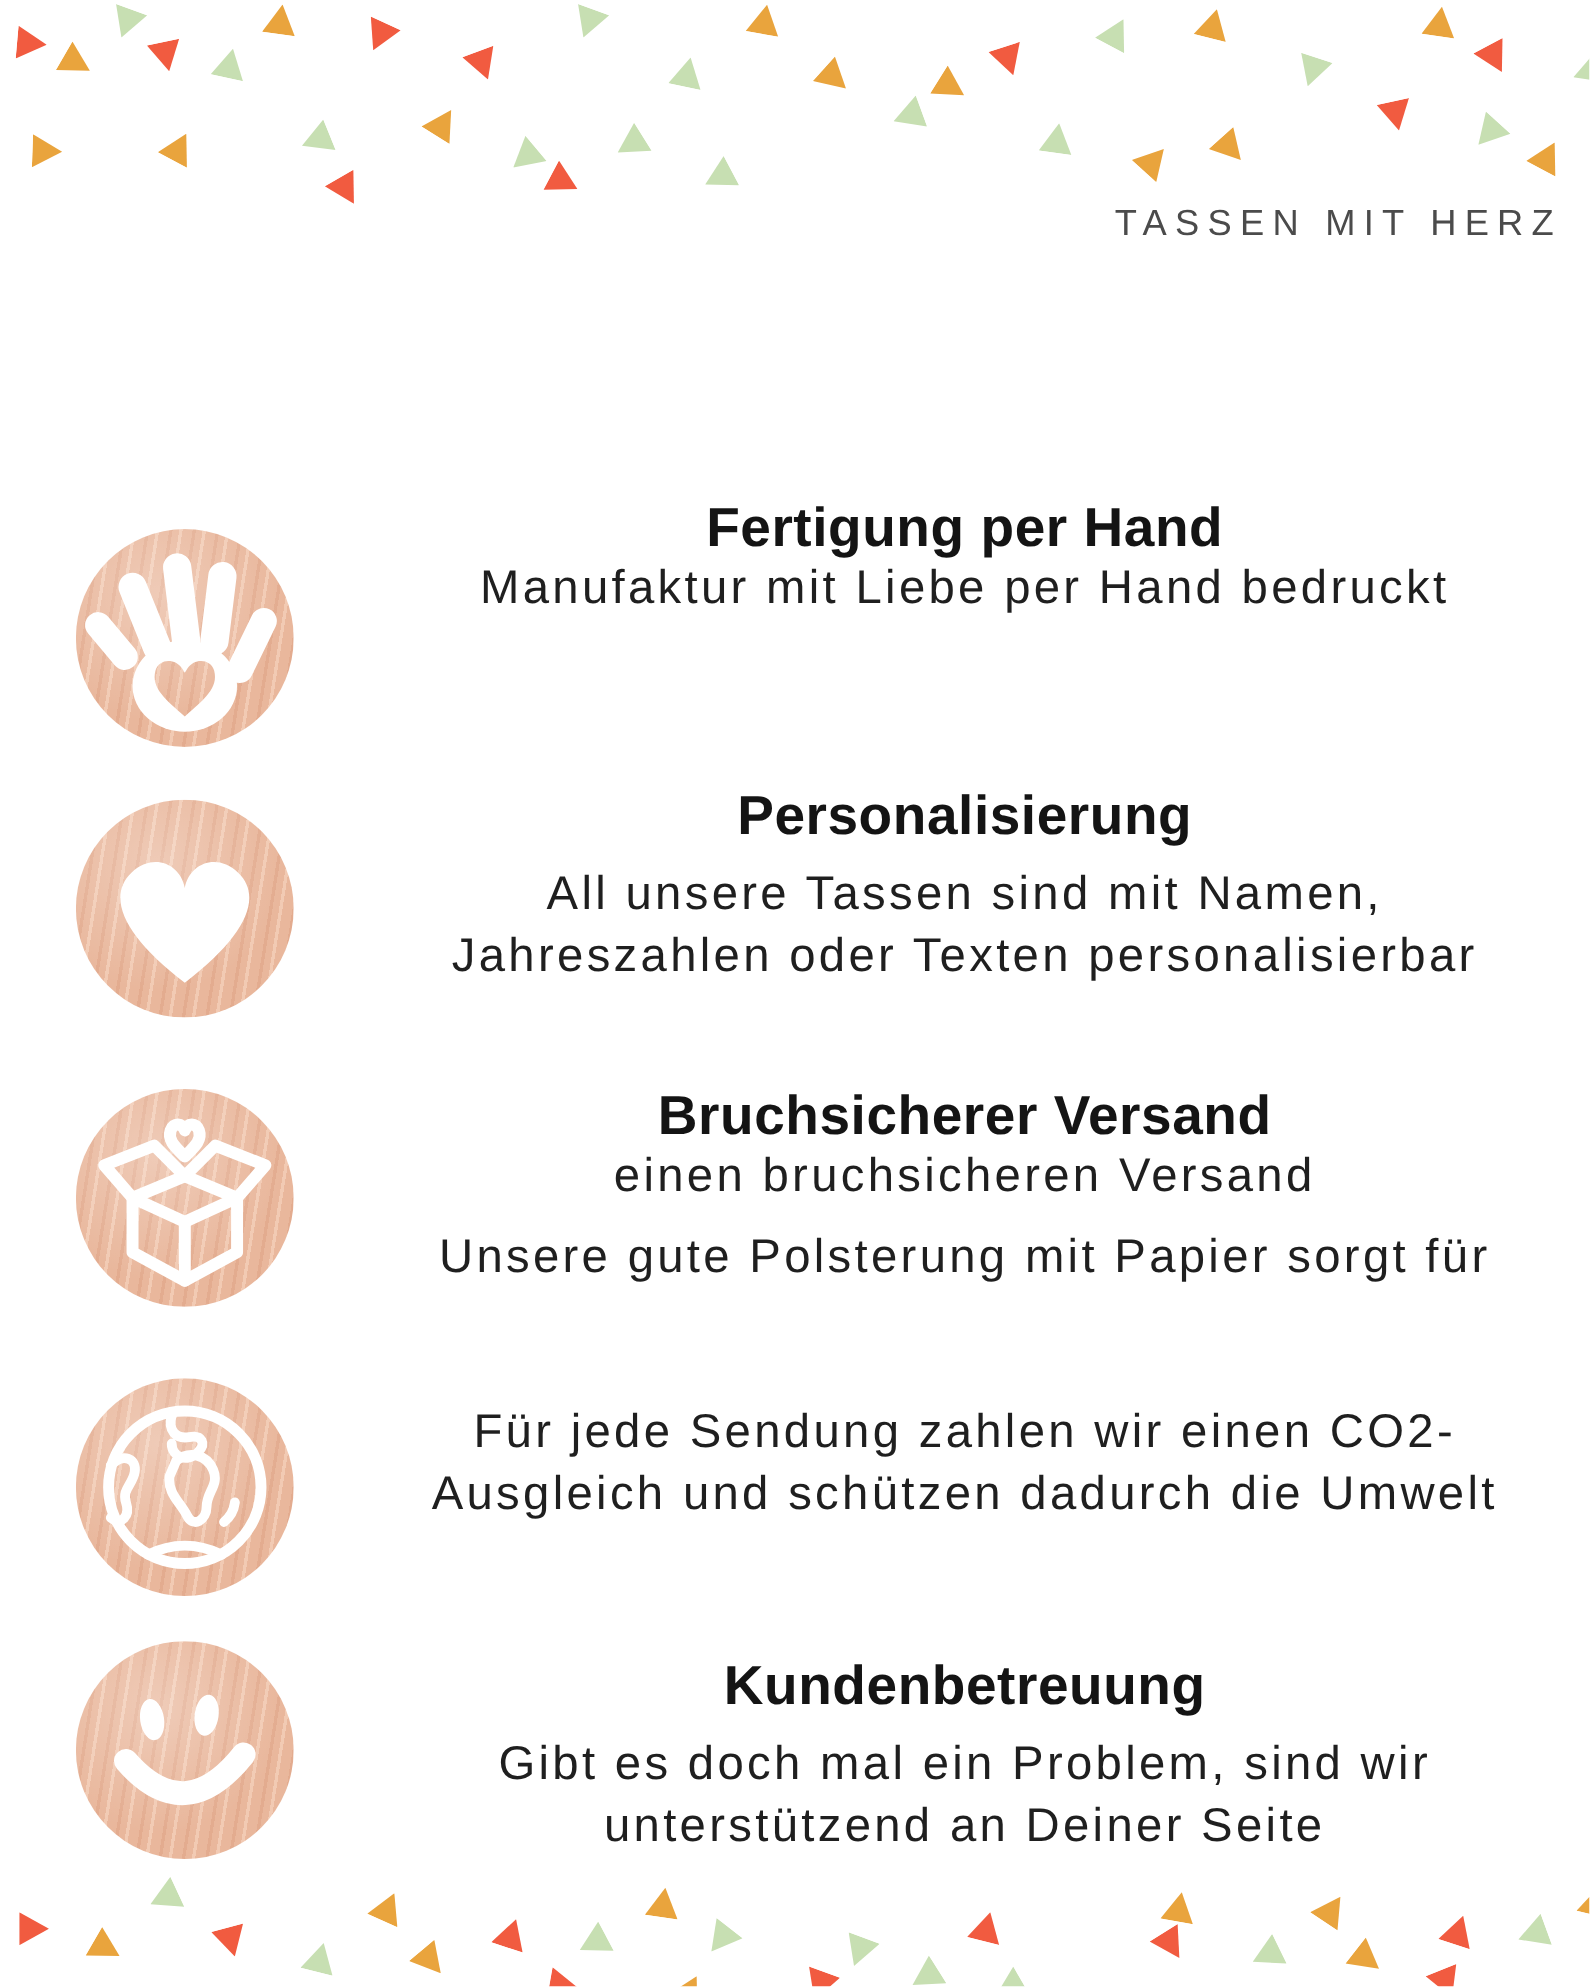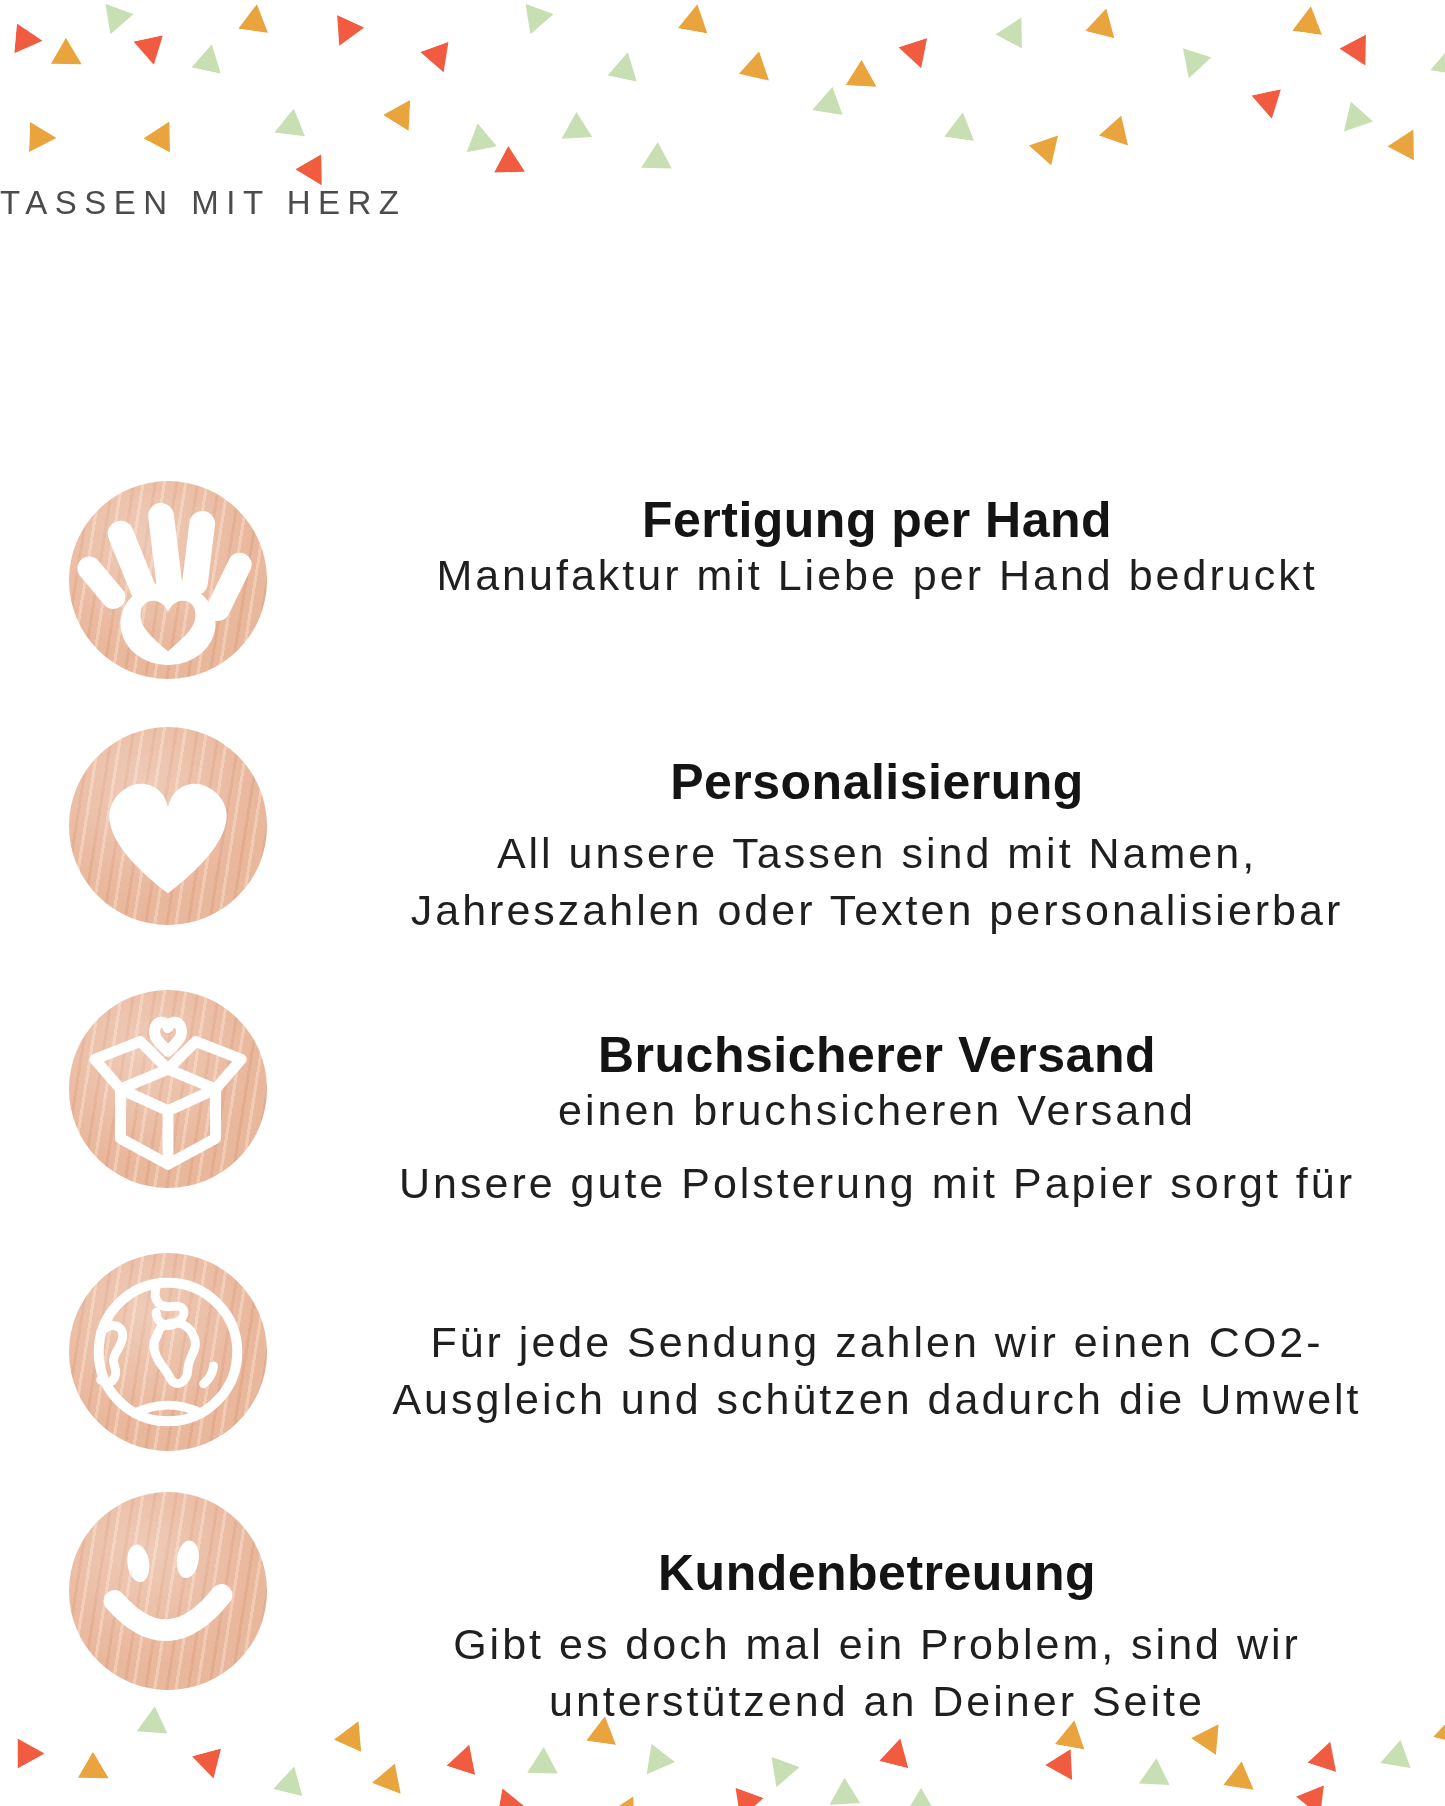--- a/index.html
+++ b/index.html
@@ -9,21 +9,21 @@
     background:#ffffff;
     overflow:hidden;
     font-family:"Liberation Sans", sans-serif;
     margin:0 auto;
   }
   
   .confetti-layer{position:absolute;inset:0;pointer-events:none;}
   .tri{position:absolute;width:30px;height:27px;}
   .tri svg{display:block;}
   
-  .header{position:absolute;top:184px;left:0;width:1420px;text-align:left;}
+  .header{position:absolute;top:184px;left:0;width:1420px;text-align:right;}
   .tagline{
     font-size:33px;letter-spacing:7.5px;font-weight:400;
     color:var(--tagline,#4b4b4b);
   }
   .brand{
     margin-top:10px;
     font-family:"DejaVu Serif", serif;
     font-style:italic;font-weight:400;
     font-size:84px;letter-spacing:-1px;
     color:var(--brand,#c8dfb4);
@@ -33,21 +33,21 @@
   .icon-circle{
     position:absolute;left:69px;width:198px;height:198px;border-radius:50%;
     background:
       radial-gradient(circle at 38% 30%, rgba(255,255,255,0.28), rgba(255,255,255,0) 62%),
       repeating-linear-gradient(99deg,
         rgba(206,131,97,0.22) 0 3px, rgba(255,255,255,0) 3px 9px,
         rgba(255,231,214,0.40) 9px 12px, rgba(255,255,255,0) 12px 21px),
       var(--wood,#e9b79c);
   }
   .icon-circle svg{position:absolute;inset:0;width:100%;height:100%;}
-  .section-text{position:absolute;left:327px;top:0;width:1100px;text-align:center;margin-top:41px;}
+  .section-text{position:absolute;left:327px;top:0;width:1100px;text-align:center;}
   .section-title{
     margin:0;font-size:50px;line-height:54px;font-weight:700;letter-spacing:0.5px;
     color:var(--heading,#141414);
   }
   .section-line{
     margin:0;font-size:43px;line-height:57px;font-weight:400;letter-spacing:3px;
     color:var(--body,#1f1f1f);
   }
   .section-line.first{margin-top:16px;}
 </style>

